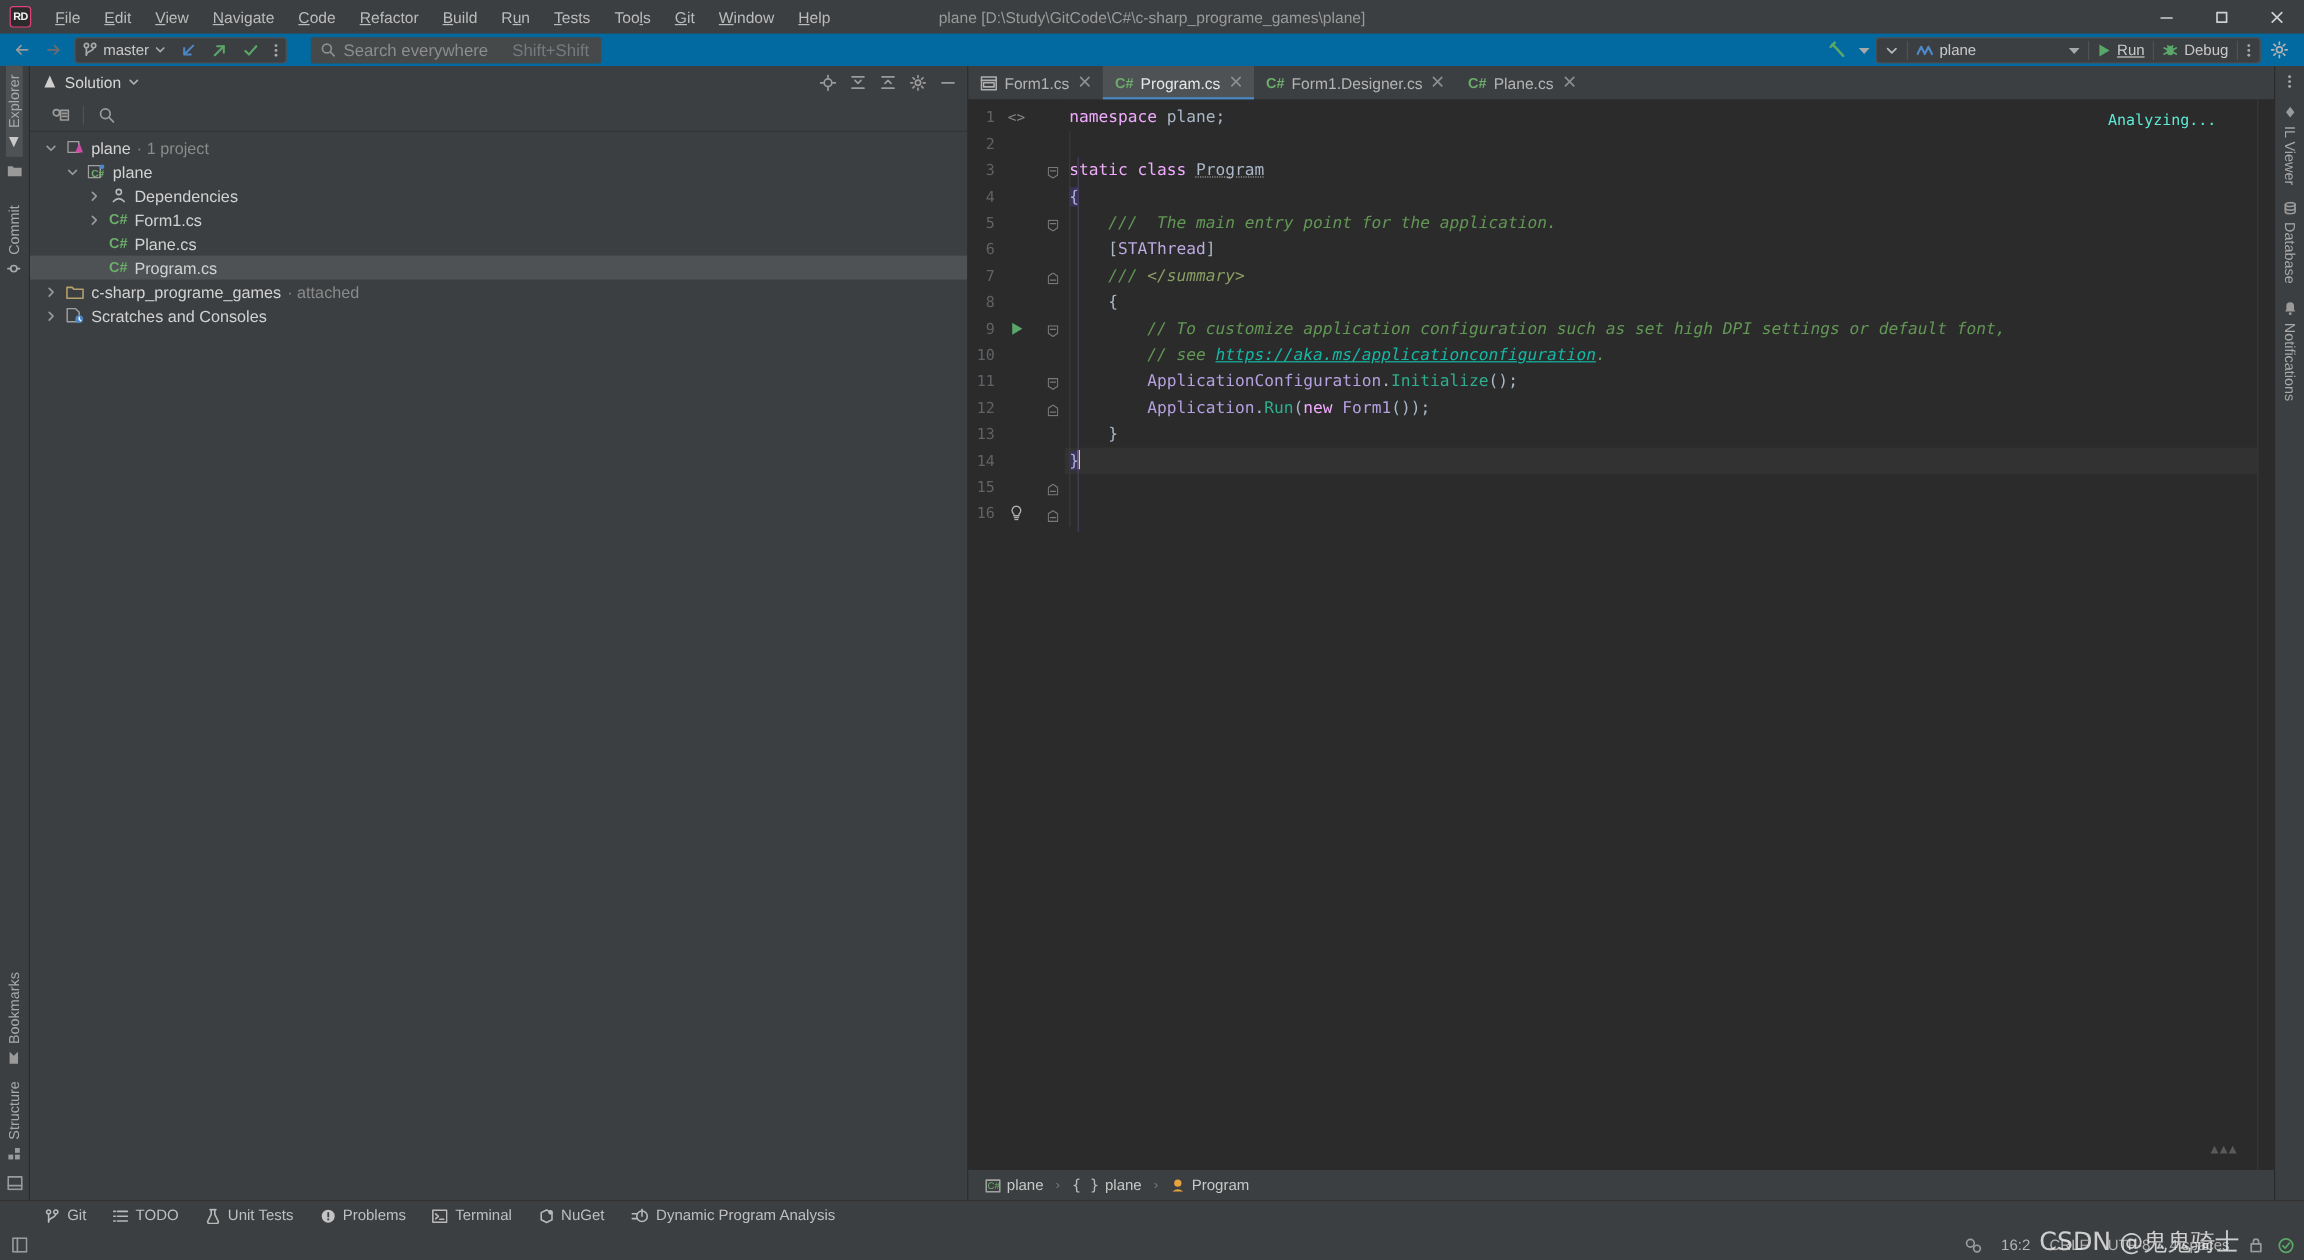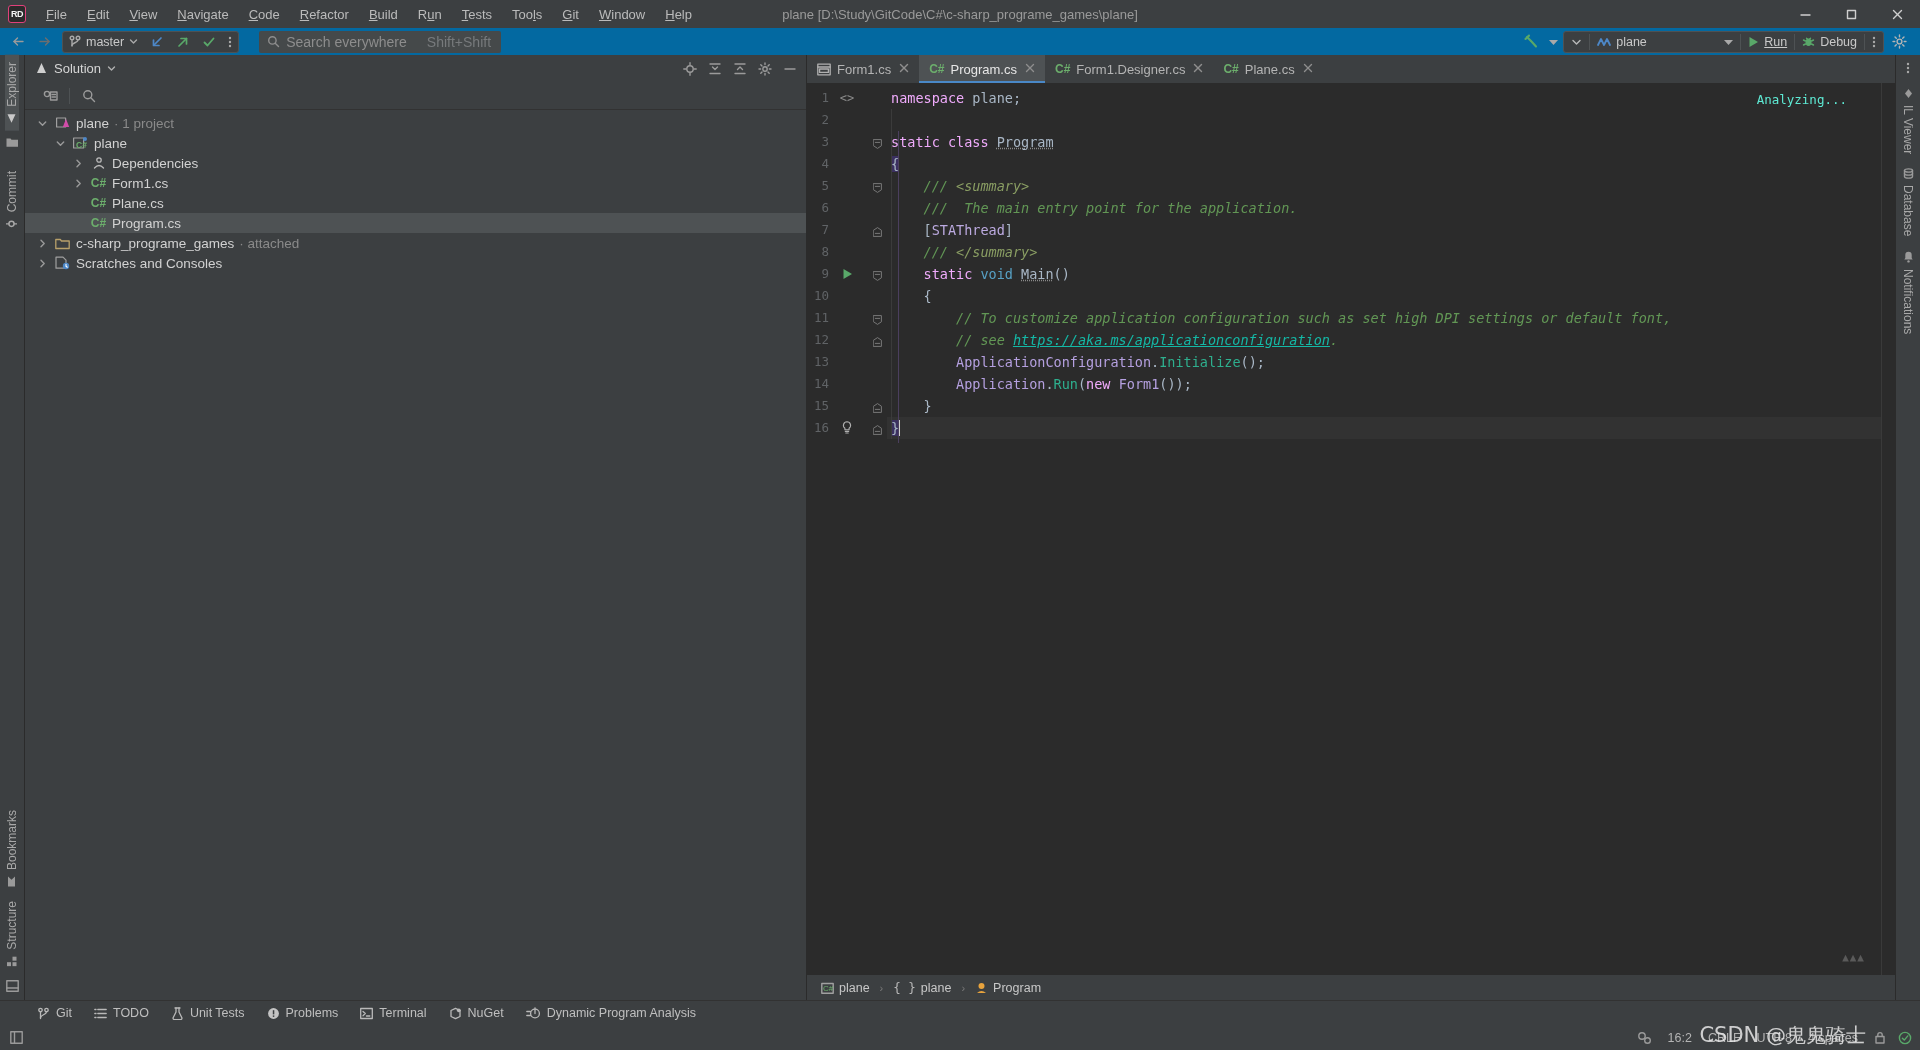--- a/index.html
+++ b/index.html
@@ -668,25 +668,23 @@
               </svg></div>
           </div>
         <div class="code">
           <div class="indentguide" style="left:4px;top:26px;height:330px;"></div>
           <div class="vline" style="top:48px;height:312px;"></div>
 
           <div class="cline"><span class="kw">namespace</span> <span class="plain">plane</span><span class="plain">;</span></div>
           <div class="cline"> </div>
           <div class="cline"><span class="kw">static</span> <span class="kw">class</span> <span class="err-underline plain">Program</span></div>
           <div class="cline"><span class="selbrace plain">{</span></div>
-          <div class="cline"><span class="doc">    /// </span><span class="doctag">&lt;summary&gt;</span></div>
           <div class="cline"><span class="doc">    ///  The main entry point for the application.</span></div>
           <div class="cline"><span class="plain">    [</span><span class="attr">STAThread</span><span class="plain">]</span></div>
           <div class="cline"><span class="doc">    /// </span><span class="doctag">&lt;/summary&gt;</span></div>
-          <div class="cline"><span class="kw">    static</span> <span class="blue">void</span> <span class="err-underline plain">Main</span><span class="plain">()</span></div>
           <div class="cline"><span class="plain">    {</span></div>
           <div class="cline"><span class="cmt">        // To customize application configuration such as set high DPI settings or default font,</span></div>
           <div class="cline"><span class="cmt">        // see </span><span class="link">https://aka.ms/applicationconfiguration</span><span class="cmt">.</span></div>
           <div class="cline"><span class="cls">        ApplicationConfiguration</span><span class="plain">.</span><span class="meth">Initialize</span><span class="plain">();</span></div>
           <div class="cline"><span class="cls">        Application</span><span class="plain">.</span><span class="meth">Run</span><span class="plain">(</span><span class="kw">new</span> <span class="cls">Form1</span><span class="plain">());</span></div>
           <div class="cline"><span class="plain">    }</span></div>
           <div class="cline cur"><span class="selbrace plain">}</span><span class="caret"></span></div>
 
           <div class="analyzing">Analyzing...</div>
           <div class="minimap-sig">▲▲▲</div>

